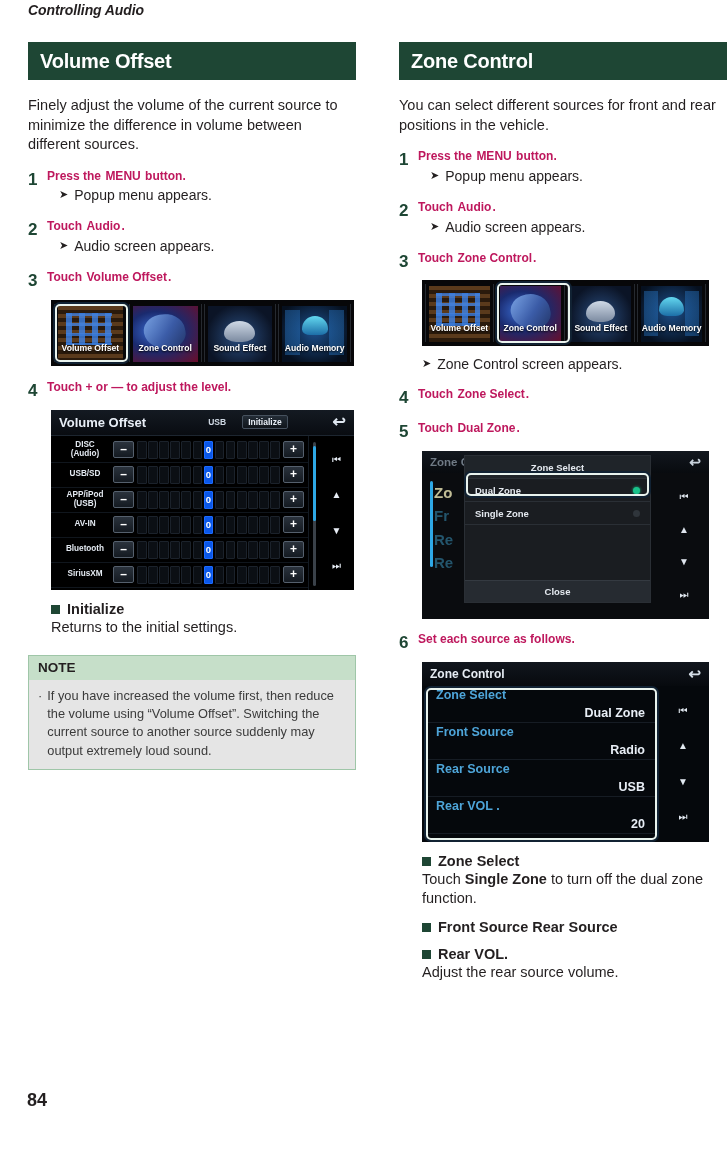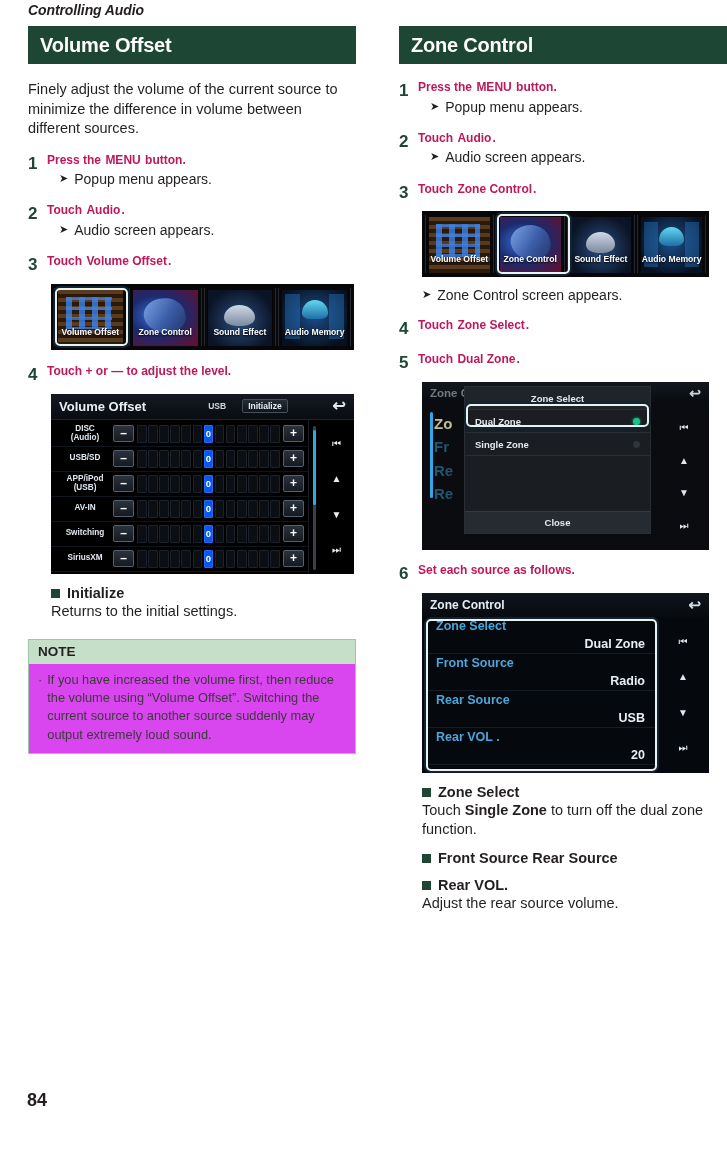--- a/index.html
+++ b/index.html
@@ -13,21 +13,21 @@
   .page { position: relative; width: 727px; height: 836px; }
 
   
   .running-head {
     position: absolute; left: 28px; top: 2px;
     font-size: 14px; font-weight: bold; font-style: italic;
     color: #231f20; letter-spacing: -0.1px;
   }
 
   
-  .col { position: absolute; top: 26px; width: 328px; }
+  .col { position: absolute; top: 42px; width: 328px; }
   .col-left  { left: 28px; }
   .col-right { left: 399px; }
 
   
   .sec-bar {
     background: #1e4634;
     height: 38px;
     display: flex; align-items: center;
     padding: 0 12px;
     margin-bottom: 16px;
@@ -79,21 +79,21 @@
   .bullet-desc {
     font-size: 14.5px; line-height: 1.33; margin-top: 1px;
     font-weight: normal; color: #231f20;
   }
   .bullet-desc .kw { font-weight: bold; }
 
   
   .note {
     margin-top: 18px;
     border: 1px solid #9fc6a8;
-    background: #d946ef;
+    background: #e5e5e5;
   }
   .note-title {
     background: #c6dfc9;
     font-size: 13.5px; font-weight: bold;
     padding: 4px 9px 5px 9px;
     color: #231f20;
   }
   .note-body {
     padding: 7px 10px 9px 9px;
     font-size: 12.8px; line-height: 1.42;
@@ -429,21 +429,21 @@
                 <div class="vo-seg"></div>
                 <div class="vo-seg"></div>
               <div class="vo-seg"></div>
                 <div class="vo-seg"></div>
                 <div class="vo-seg"></div>
             </div>
             <div class="vo-plus">+</div>
           </div>
 
           <div class="vo-row">
-            <div class="vo-lbl">Switching</div>
+            <div class="vo-lbl">Bluetooth</div>
             <div class="vo-minus">–</div>
             <div class="vo-bar">
               <div class="vo-seg"></div>
                 <div class="vo-seg"></div>
                 <div class="vo-seg"></div>
               <div class="vo-seg"></div>
                 <div class="vo-seg"></div>
                 <div class="vo-seg"></div>
               <div class="vo-seg on vo-val">0</div>
               <div class="vo-seg"></div>
@@ -509,20 +509,21 @@
     </div>
 
   </div>
 
   <div class="col col-right">
 
     <div class="sec-bar">
       <h2>Zone Control</h2>
     </div>
 
+    <p class="intro">You can select different sources for front and rear positions in the vehicle.</p>
 
     <div class="step">
       <div class="step-num">1</div>
       <div class="step-body">
         <div class="step-text">
           <span>Press the</span>
           <span class="kw">MENU</span>
           <span>button.</span>
         </div>
         <div class="sub">

